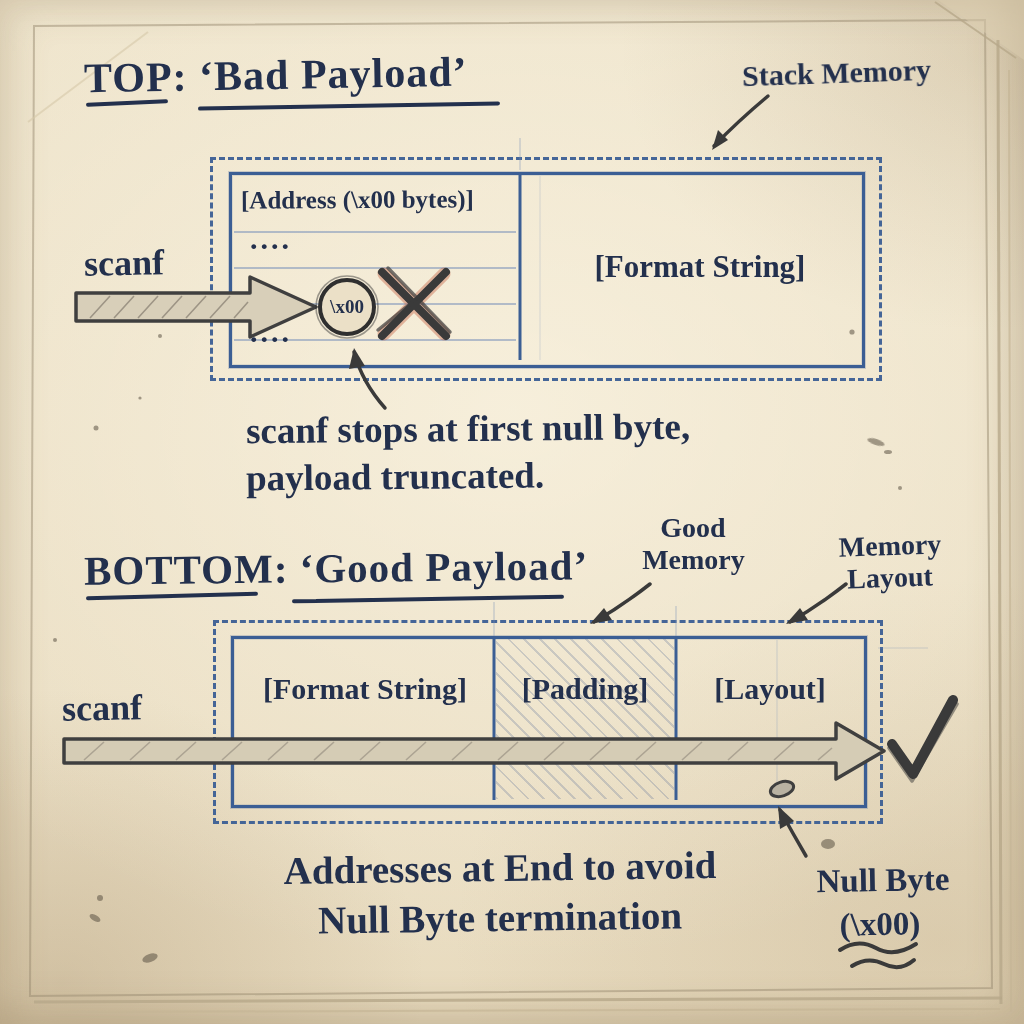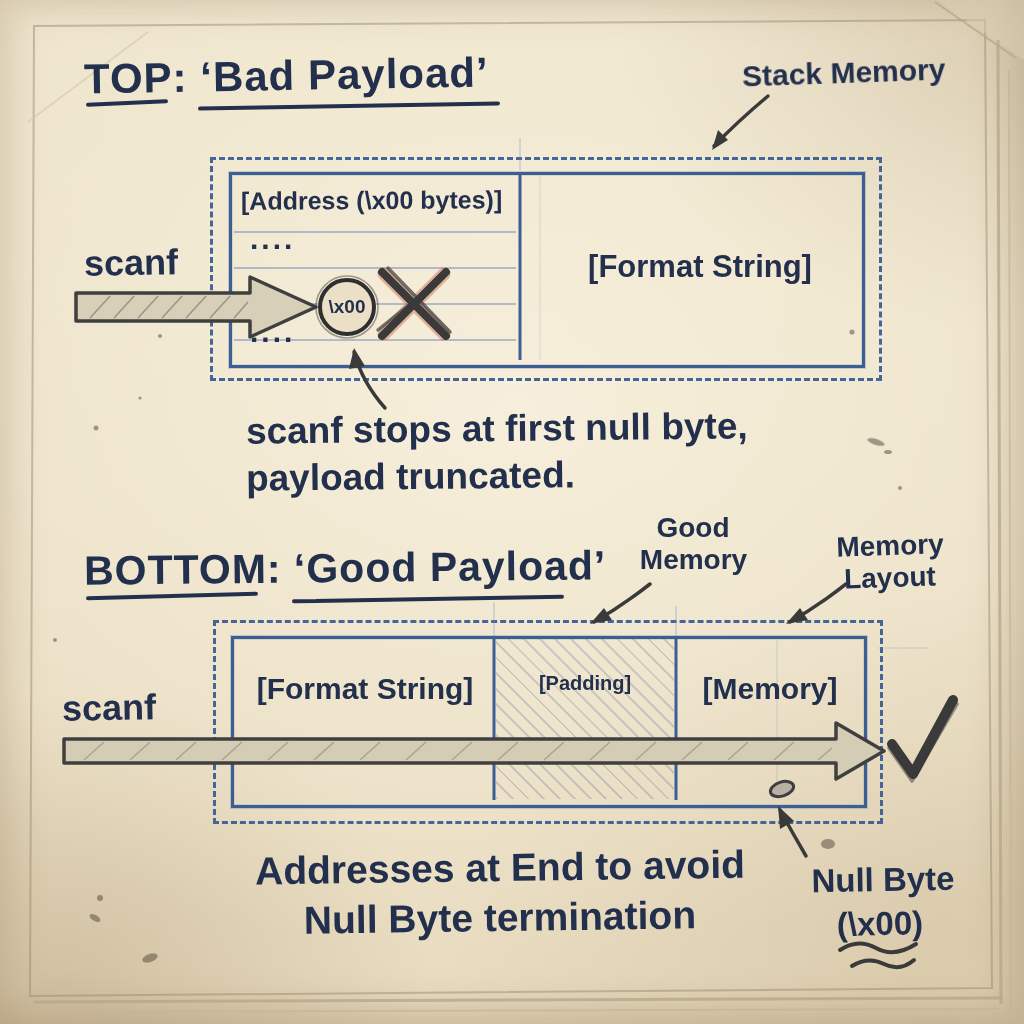--- a/index.html
+++ b/index.html
@@ -6,21 +6,21 @@
   .page{
     position:relative;width:1024px;height:1024px;overflow:hidden;
     background-color:#ece1c8;
     background-image:
       radial-gradient(1200px 900px at 50% 40%, rgba(255,250,235,0.55), rgba(0,0,0,0) 62%),
       radial-gradient(520px 420px at 6% 96%, rgba(150,125,88,0.28), rgba(0,0,0,0) 70%),
       radial-gradient(520px 400px at 96% 5%, rgba(150,125,88,0.22), rgba(0,0,0,0) 70%),
       radial-gradient(700px 520px at 92% 92%, rgba(160,135,95,0.20), rgba(0,0,0,0) 70%),
       linear-gradient(180deg,#efe5cd,#e8dbbf);
     box-shadow: inset -20px -16px 36px rgba(120,95,60,0.22), inset 16px 12px 34px rgba(130,105,70,0.16);
-    font-family:Liberation Sans, sans-serif;
+    font-family:Liberation Serif, serif;
   }
   .txt{position:absolute;color:#23304d;font-weight:700;line-height:1.12;white-space:nowrap;z-index:3;}
   .ul{position:absolute;background:#23304d;height:4px;border-radius:3px;z-index:3;}
 
   
   .t-title{left:84px;top:52px;font-size:42px;letter-spacing:1px;transform:rotate(-1deg);}
   .t-ul1{left:86px;top:101px;width:82px;transform:rotate(-2.5deg);}
   .t-ul2{left:198px;top:104px;width:302px;transform:rotate(-1deg);}
   .t-stackmem{left:742px;top:56px;font-size:30px;transform:rotate(-2deg);}
   .t-scanf{left:84px;top:243px;font-size:36px;transform:rotate(-1deg);}
@@ -35,21 +35,21 @@
   
   .b-title{left:84px;top:546px;font-size:41px;letter-spacing:1px;transform:rotate(-0.6deg);}
   .b-ul1{left:86px;top:594px;width:172px;transform:rotate(-1.5deg);}
   .b-ul2{left:292px;top:597px;width:272px;transform:rotate(-1deg);}
   .b-stack1{left:628px;top:512px;width:130px;font-size:28px;text-align:center;}
   .b-stack2{left:616px;top:544px;width:155px;font-size:28px;text-align:center;}
   .b-mem1{left:820px;top:530px;width:140px;font-size:28px;text-align:center;transform:rotate(-2deg);}
   .b-mem2{left:824px;top:562px;width:132px;font-size:28px;text-align:center;transform:rotate(-2deg);}
   .b-scanf{left:62px;top:688px;font-size:36px;transform:rotate(-1deg);}
   .b-format{left:238px;top:672px;width:254px;font-size:30px;text-align:center;}
-  .b-padding{left:496px;top:672px;width:178px;font-size:20px;text-align:center;}
+  .b-padding{left:496px;top:672px;width:178px;font-size:30px;text-align:center;}
   .b-address{left:678px;top:672px;width:184px;font-size:30px;text-align:center;}
   .b-null1{left:788px;top:862px;width:190px;font-size:33px;text-align:center;transform:rotate(-1deg);}
   .b-null2{left:800px;top:906px;width:160px;font-size:33px;text-align:center;transform:rotate(-1deg);}
   .b-cap1{left:190px;top:846px;width:620px;font-size:39px;text-align:center;transform:rotate(-0.8deg);}
   .b-cap2{left:190px;top:896px;width:620px;font-size:39px;text-align:center;transform:rotate(-0.8deg);}
 
   
   .bx{position:absolute;z-index:1;}
   .t-outer{left:210px;top:157px;width:666px;height:218px;border:3px dashed #3c5f95;opacity:.95;}
   .t-inner{left:229px;top:172px;width:630px;height:190px;border:3px solid #3b5e94;
@@ -199,19 +199,19 @@
   <div class="txt b-title">BOTTOM: ‘Good Payload’</div>
   <div class="ul b-ul1"></div>
   <div class="ul b-ul2"></div>
   <div class="txt b-stack1">Good</div>
   <div class="txt b-stack2">Memory</div>
   <div class="txt b-mem1">Memory</div>
   <div class="txt b-mem2">Layout</div>
   <div class="txt b-scanf">scanf</div>
   <div class="txt b-format">[Format String]</div>
   <div class="txt b-padding">[Padding]</div>
-  <div class="txt b-address">[Memory]</div>
+  <div class="txt b-address">[Layout]</div>
   <div class="txt b-null1">Null Byte</div>
   <div class="txt b-null2">(\x00)</div>
   <div class="txt b-cap1">Addresses at End to avoid</div>
   <div class="txt b-cap2">Null Byte termination</div>
 
 </div>
 
 </body></html>

